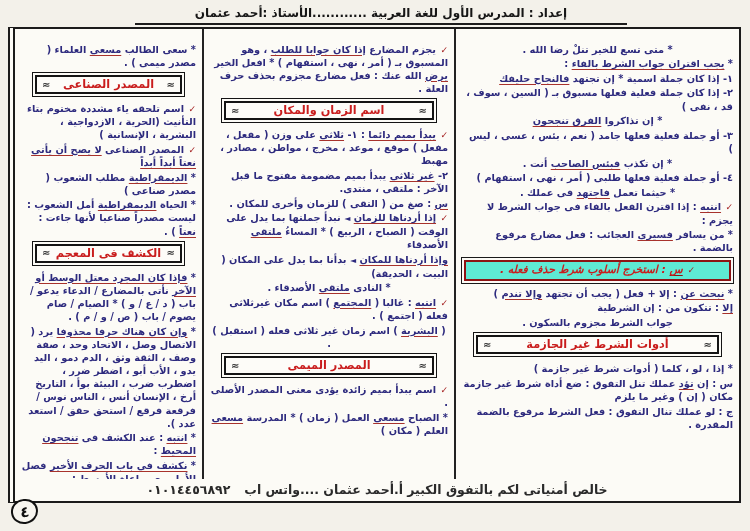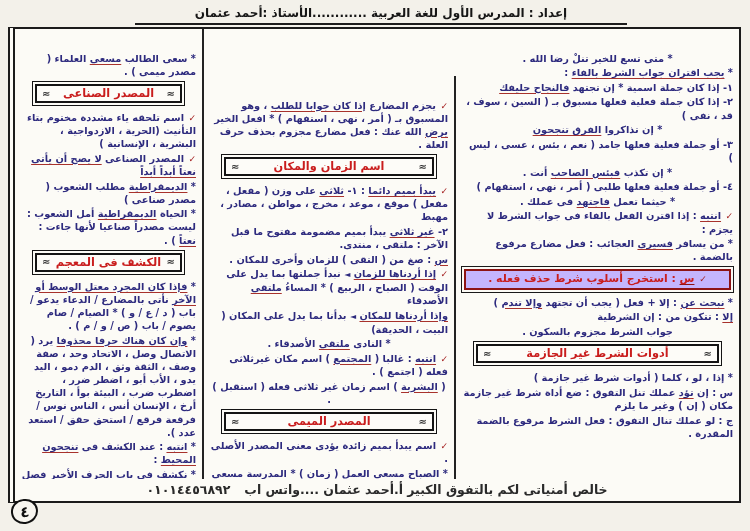--- a/index.html
+++ b/index.html
@@ -18,47 +18,47 @@
   
   .sheet{
     position:absolute;top:27px;right:9px;left:8px;bottom:28px;
     background:#fcfbf6;
     border:2px solid #1b1b1b;
     border-left:7px double #1b1b1b;
     display:flex;flex-direction:column;box-sizing:border-box;
   }
   .cols{flex:1;display:flex;overflow:hidden;}
   .col{
-    box-sizing:border-box;padding:21px 6px;overflow:hidden;
+    box-sizing:border-box;padding:12px 6px;overflow:hidden;
     color:#2d2a7e;font-weight:bold;font-size:9.8px;line-height:1.34;
     text-align:right;
   }
   .col-0{width:283px;flex:none;}
-  .col-1{width:252px;flex:none;margin-top:47px;}
+  .col-1{width:252px;flex:none;}
   .col-2{flex:1;}
   .col + .col{border-left:none;border-right:2px solid #222;}
   .line{margin:1.5px 0;}
   .center{text-align:center;}
   .spread{letter-spacing:1.6px;}
   u.ul{text-decoration:underline;text-decoration-color:#a8322c;text-underline-offset:2px;}
   .chk{color:#a31d1d;font-size:9px;padding-left:1px;}
   .arr{color:#2d2a7e;font-size:8px;}
   
   .sec-box{
     display:flex;align-items:center;gap:4px;
     border:2px solid #141414;outline:1px solid #141414;outline-offset:2px;
     background:#fdfcf8;padding:0 5px;margin:6px 14px 8px 14px;
   }
   .sec-t{flex:1;text-align:center;color:#c91d1d;font-size:11.3px;white-space:nowrap;}
   .mk{color:#2f2f2f;font-size:10px;}
   
   .q-box{
     border:2px solid #8d1414;outline:1.5px solid #1a1a1a;outline-offset:2px;
     color:#c91d1d;text-align:center;padding:1px 3px;margin:6px 2px 6px 2px;
-    font-size:10.8px;background:#c4b5fd;
+    font-size:10.8px;background:#5eead4;font-style:italic;
   }
   .q-box u.ul{text-decoration-color:#8d1414;}
   
   .foot{
     height:20px;flex:none;display:flex;align-items:center;justify-content:center;
     gap:14px;color:#2a2a2a;font-size:12.5px;font-weight:bold;letter-spacing:.4px;
     padding-bottom:2px;
   }
   .page-num{
     position:absolute;left:11px;top:499px;width:27px;height:25px;

